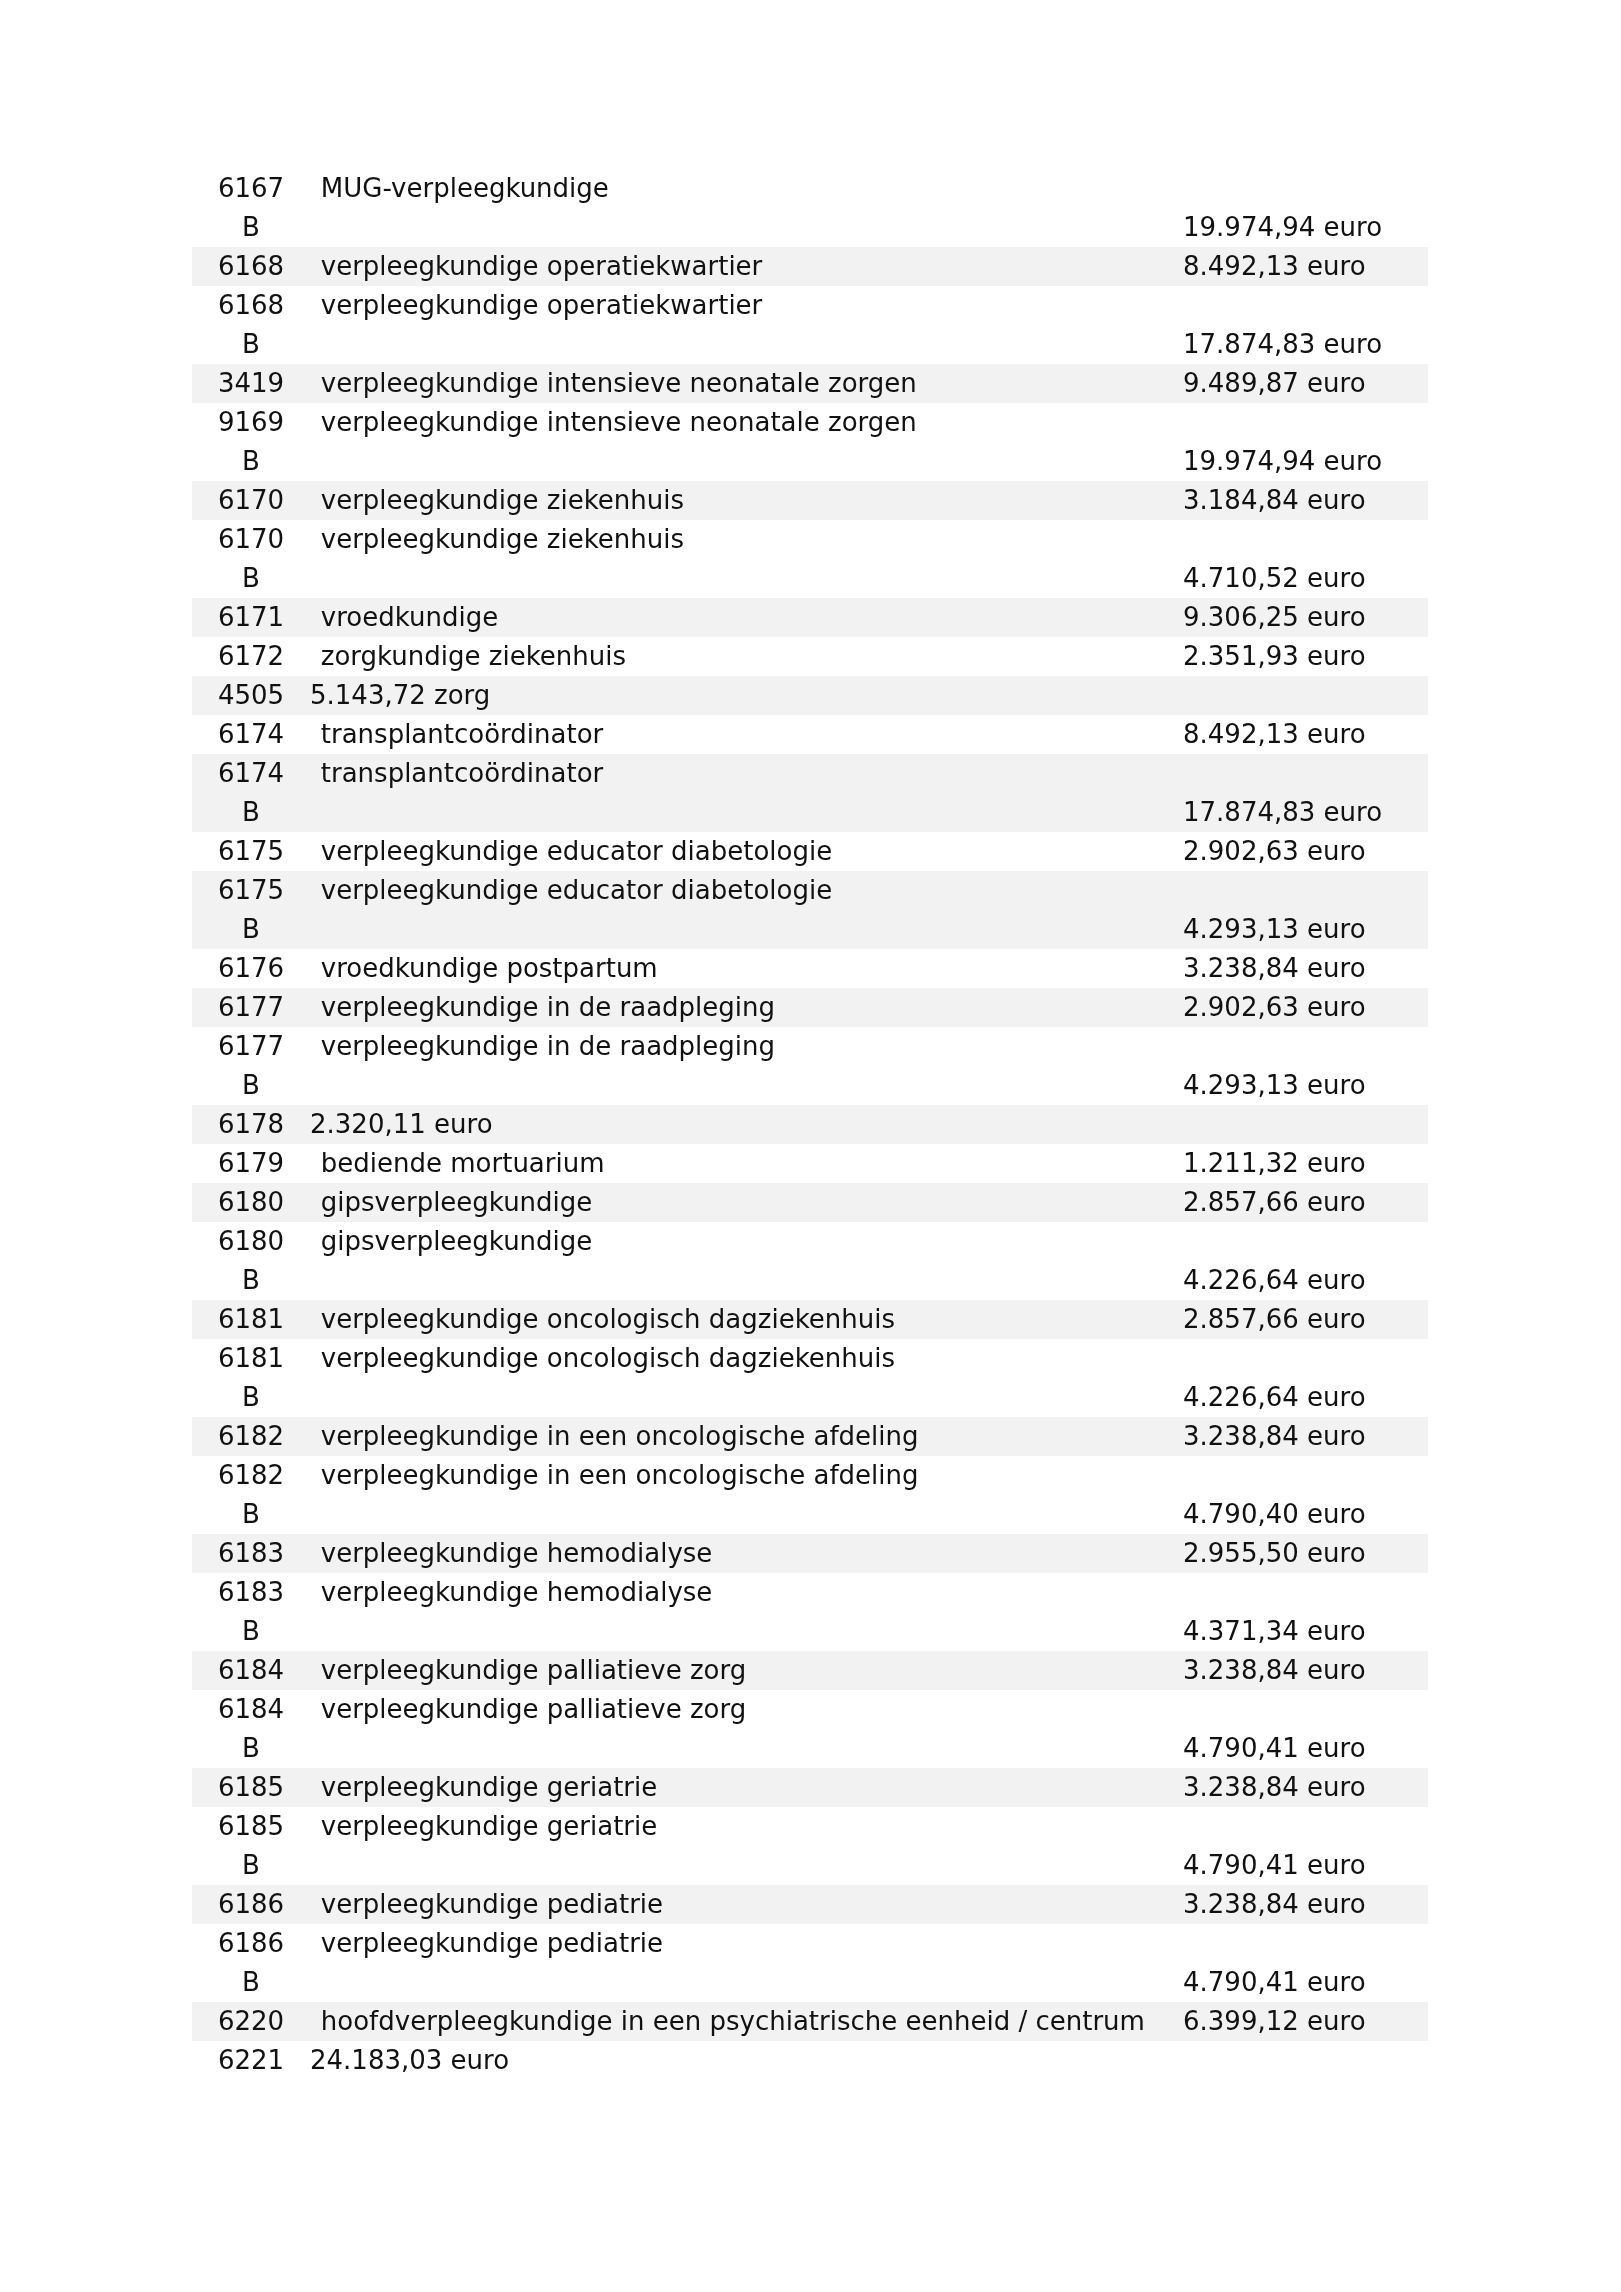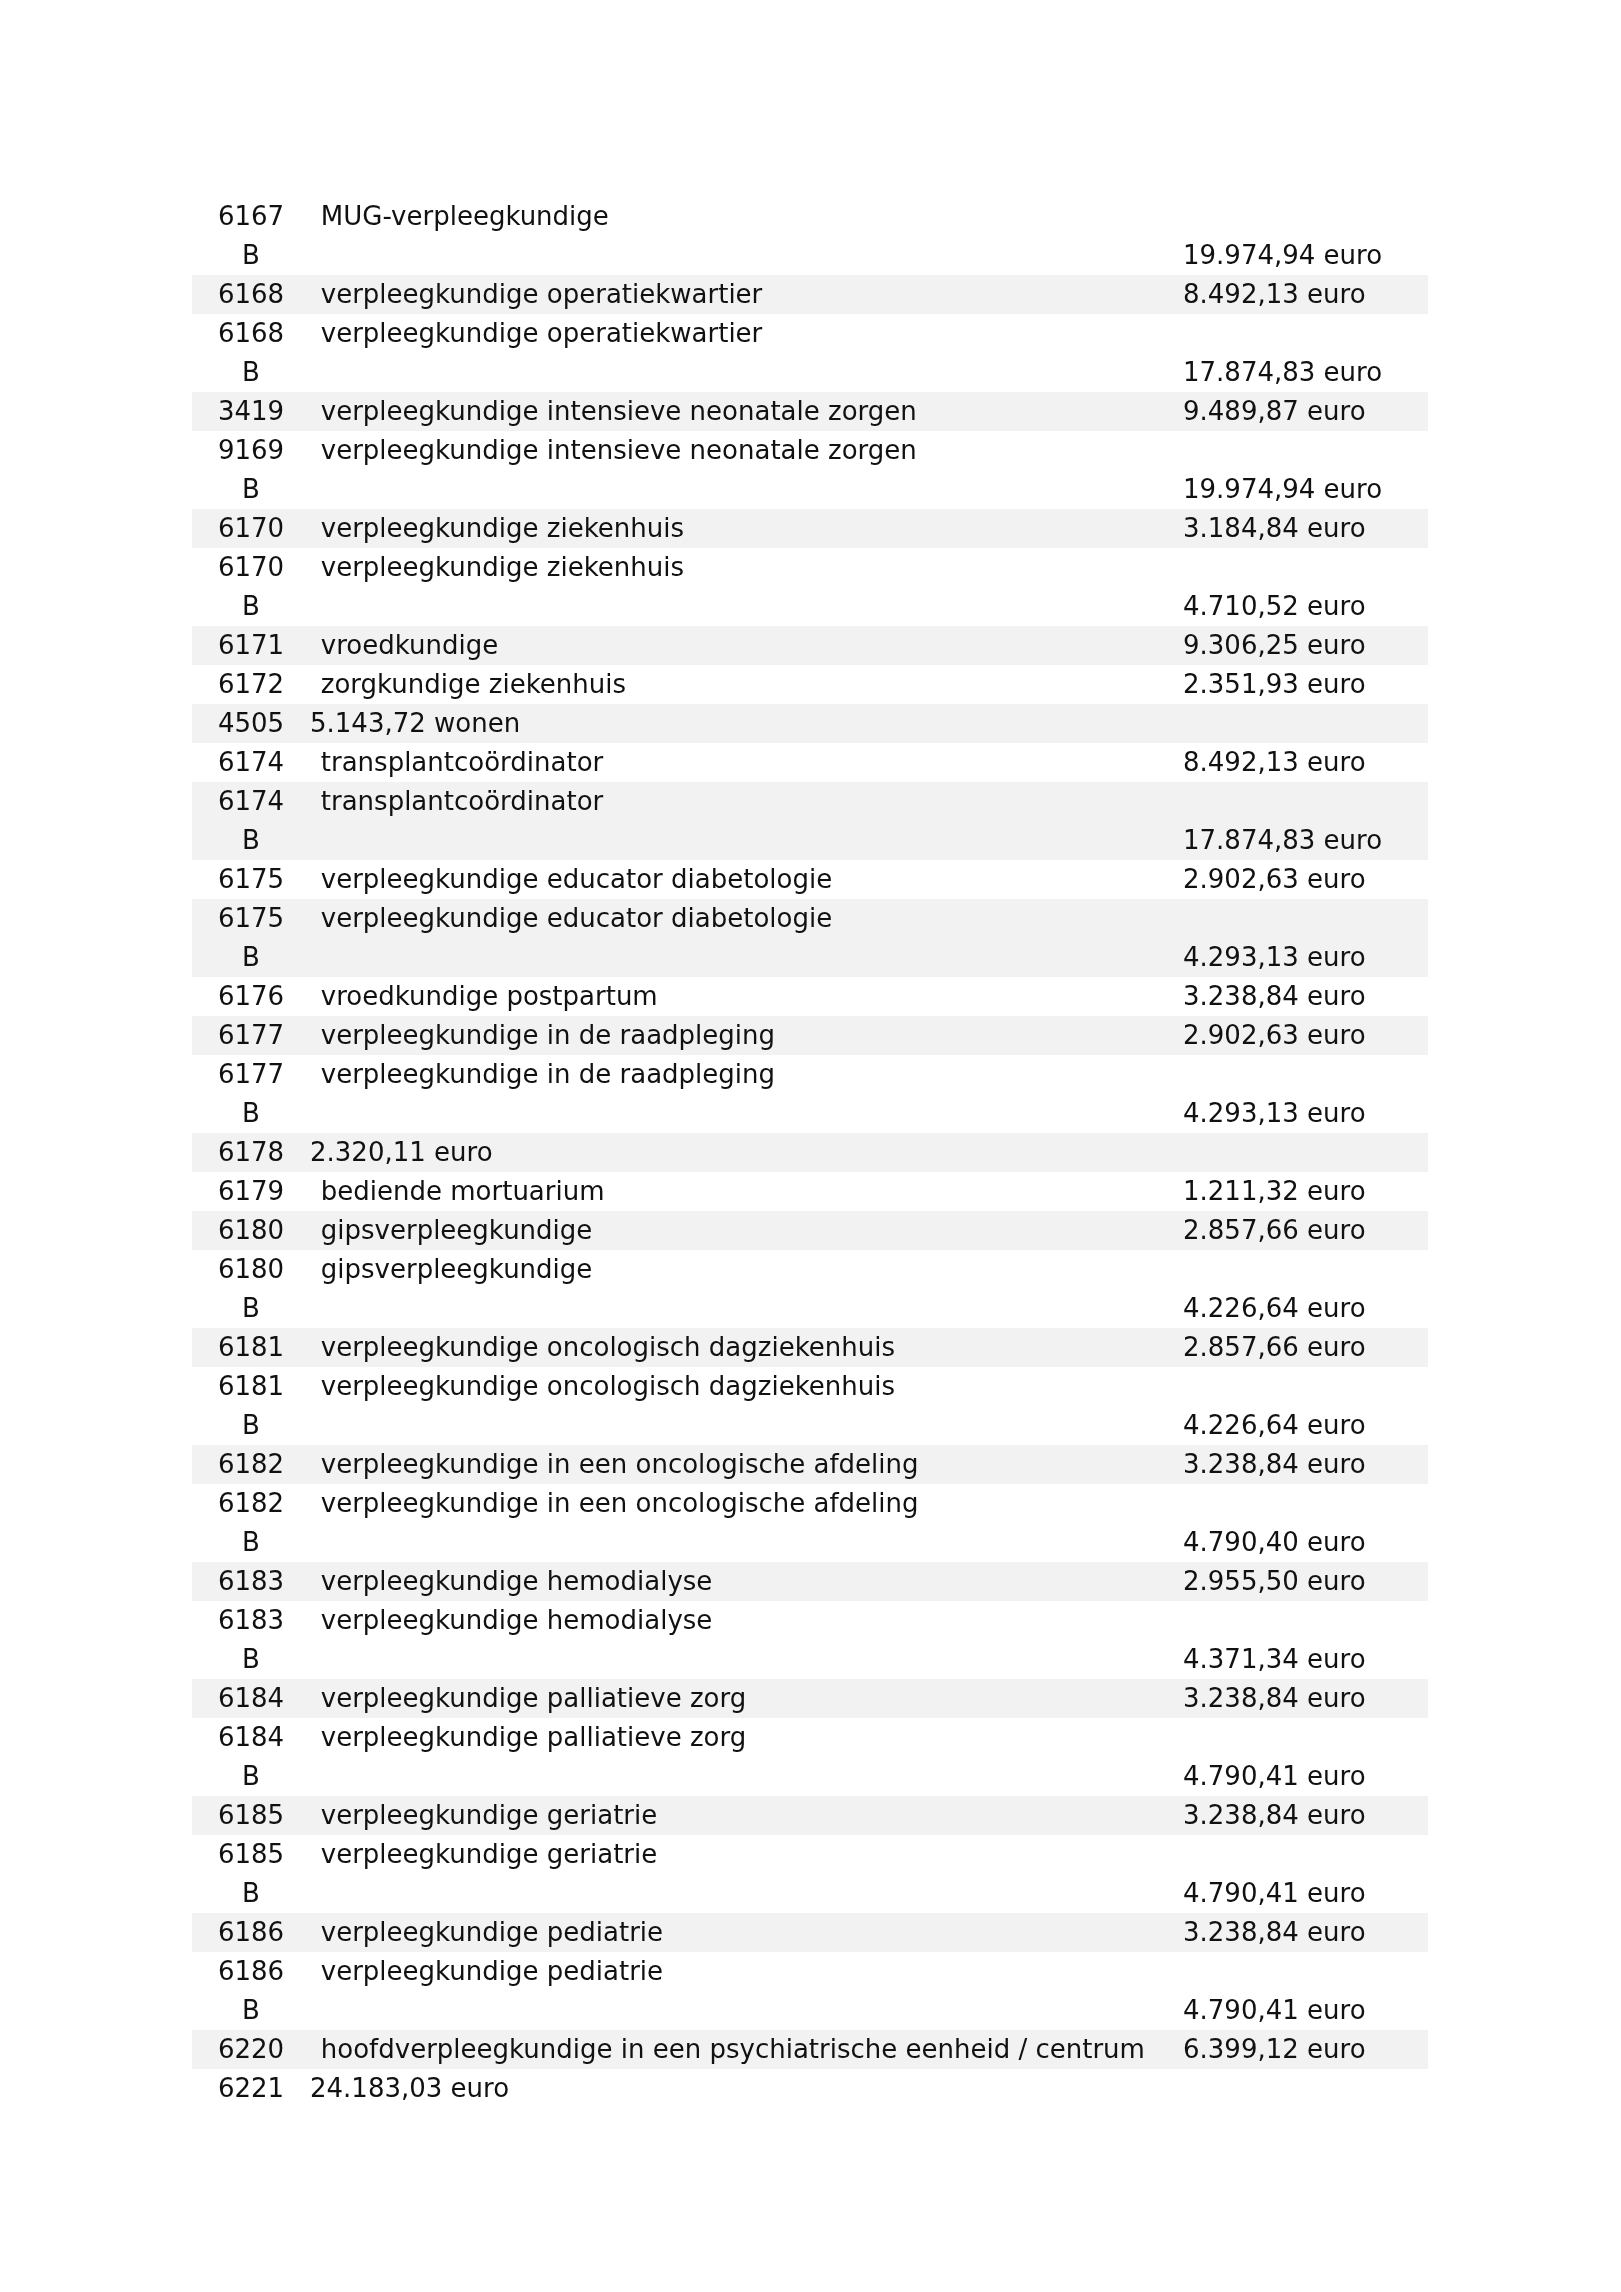--- a/index.html
+++ b/index.html
@@ -13,21 +13,20 @@
     position: relative;
     overflow: hidden;
     font-family: "DejaVu Sans", sans-serif;
     color: #111111;
   }
   .page {
     position: absolute;
     left: 0; top: 0;
     width: 1621px; height: 1960px;
     background: #ffffff;
-    margin-top: 28px;
   }
   .table {
     position: absolute;
     left: 192px;
     top: 169px;
     width: 1236px;
     border-collapse: collapse;
   }
   .row {
     display: grid;
@@ -181,21 +180,21 @@
       <span>2.351,93 euro</span>
     </div>
   </div>
 
   <div class="row shaded">
     <div class="cell code-cell">
       <span>4505</span>
 
     </div>
     <div class="cell amount-cell">
-      <span>5.143,72 wonen</span>
+      <span>5.143,72 zorg</span>
     </div>
   </div>
 
   <div class="row">
     <div class="cell code-cell">
       <span>6174</span>
 
     </div>
     <div class="cell desc-cell">
       <span>transplantcoördinator</span>

